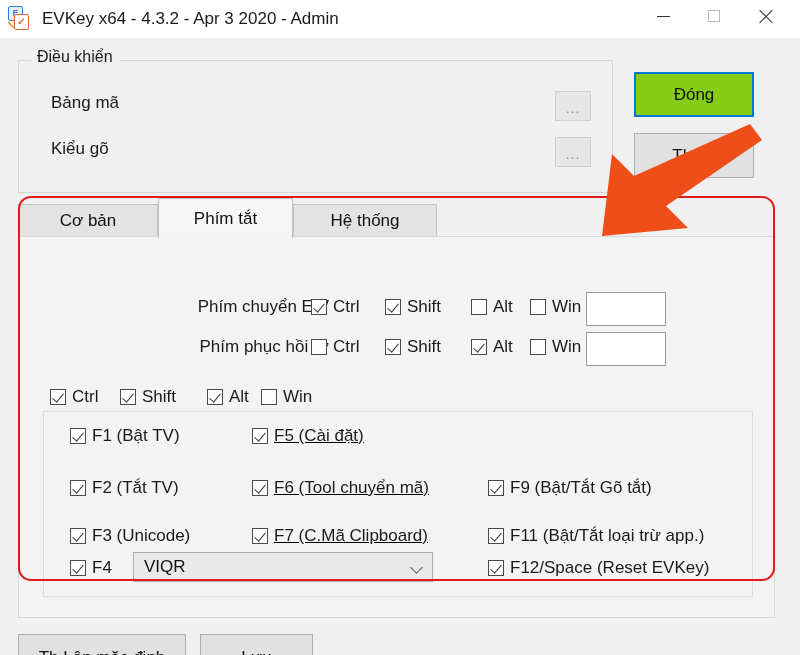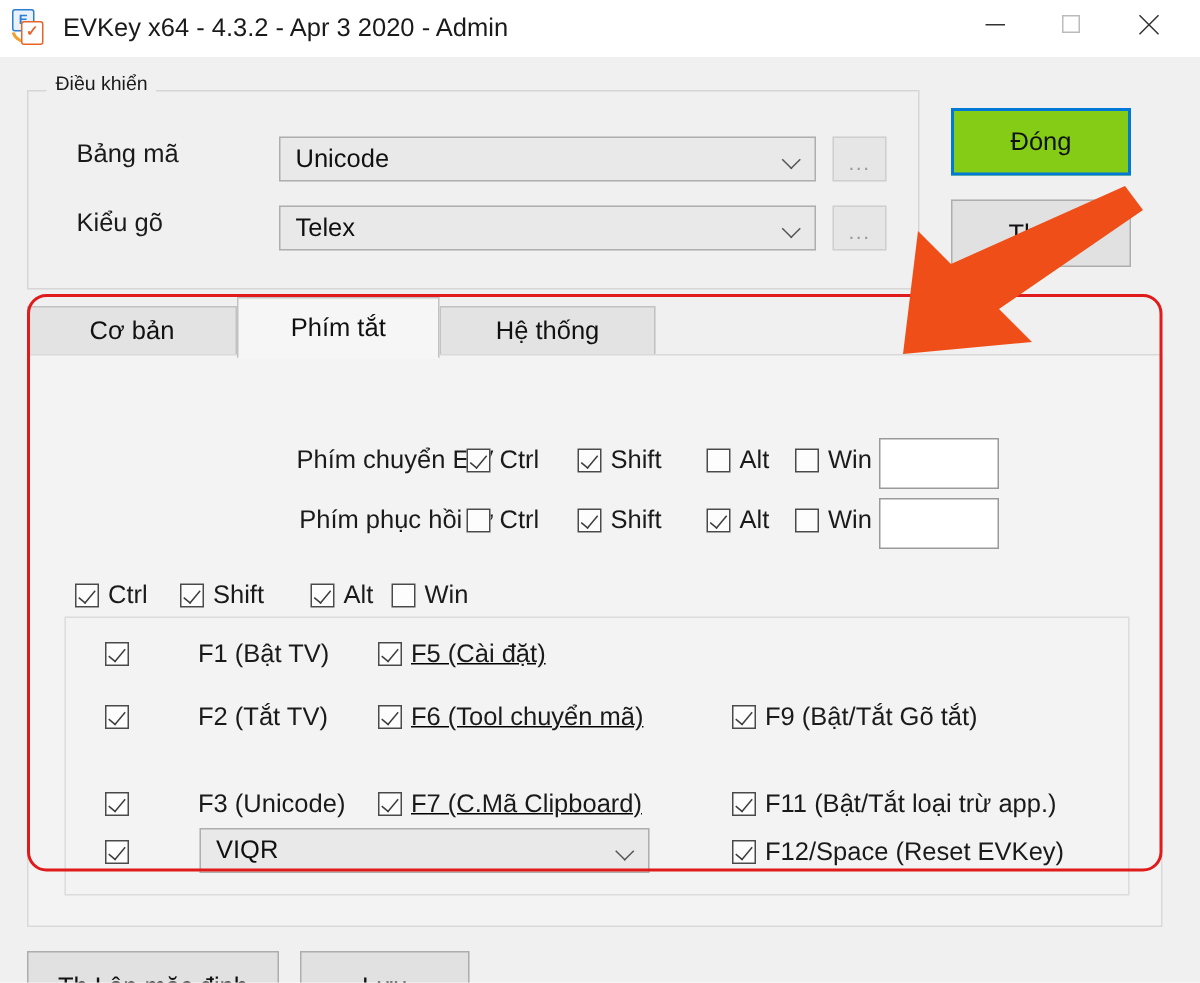--- a/index.html
+++ b/index.html
@@ -69,21 +69,21 @@
     background:#f0f0f0;
   }
 
   
   #group-control {
     position:absolute; left:18px; top:22px; width:595px; height:133px;
     border:1px solid #d6d6d6;
   }
   #group-control-legend {
     position:absolute; left:12px; top:-13px; background:#f0f0f0;
-    padding:0 6px; font-size:13px; color:#1a1a1a;
+    padding:0 6px; font-size:16px; color:#1a1a1a;
   }
   .ctl-row { position:absolute; left:0; width:595px; height:14px; }
   #row-bangma { top:30px; }
   #row-kieugo { top:76px; }
   .ctl-label {
     position:absolute; left:32px; top:2px; font-size:17px; color:#1a1a1a;
   }
   .combo {
     position:absolute; left:167px; top:0; width:358px; height:30px;
     background:#e9e9e9; border:1px solid #aeaeae;
@@ -191,25 +191,25 @@
   #gm-shift { left:101px; top:0; }
   #gm-alt   { left:188px; top:0; }
   #gm-win   { left:242px; top:0; }
 
   
   #fkey-box {
     position:absolute; left:24px; top:174px; width:710px; height:186px;
     border:1px solid #dcdcdc;
   }
   .fk { position:absolute; }
-  .col1 { left:26px;gap:40px; }
+  .col1 { left:26px; }
   .col2 { left:208px;text-decoration:underline; }
   .col3 { left:444px; }
   .r1 { top:14px; }
-  .r2 { top:56px; }
+  .r2 { top:66px; }
   .r3 { top:114px; }
   .r4 { top:146px; }
 
   #f4-combo {
     position:absolute; left:89px; top:140px; width:300px; height:30px;
     background:#e9e9e9; border:1px solid #aeaeae;
     display:flex; align-items:center;
   }
   #f4-combo .val { font-size:17px; color:#111; padding-left:10px; }
   #f4-combo .chev {
@@ -260,33 +260,25 @@
   </div>
 </div>
 
 <div id="client">
 
   <div id="group-control">
     <div id="group-control-legend">Điều khiển</div>
 
     <div class="ctl-row" id="row-bangma">
       <div class="ctl-label">Bảng mã</div>
-      <div class="combo">
-        <span class="val">Unicode</span>
-        <span class="chev"></span>
-      </div>
       <div class="dots-btn">...</div>
     </div>
 
     <div class="ctl-row" id="row-kieugo">
       <div class="ctl-label">Kiểu gõ</div>
-      <div class="combo">
-        <span class="val">Telex</span>
-        <span class="chev"></span>
-      </div>
       <div class="dots-btn">...</div>
     </div>
   </div>
 
   <div id="btn-dong">Đóng</div>
   <div id="btn-thoat">Thoát</div>
 
   <div id="tabstrip">
     <div class="tab" id="tab-cobkan">Cơ bản</div>
     <div class="tab active" id="tab-phimtat">Phím tắt</div>

